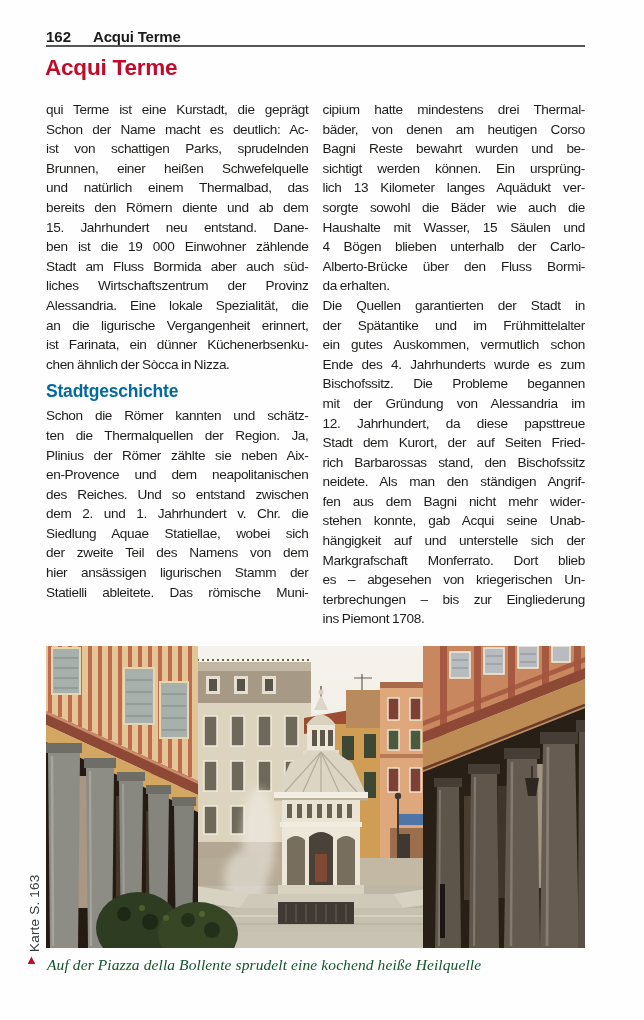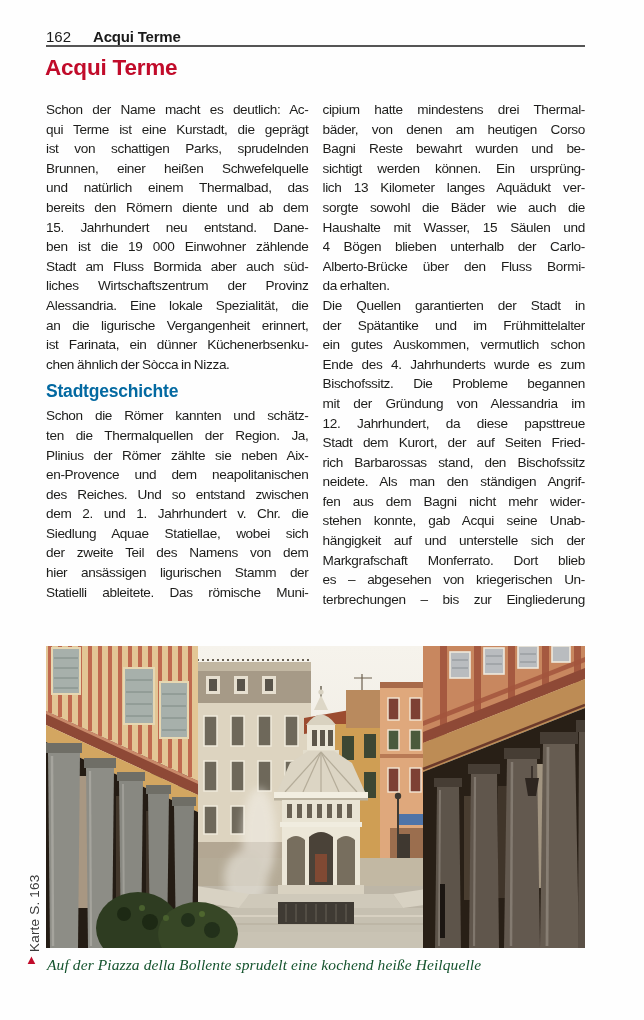--- a/index.html
+++ b/index.html
@@ -1,20 +1,20 @@
 <!DOCTYPE html>
 <html><head>
 <meta charset="utf-8">
 <style>
   html,body{margin:0;padding:0;}
   body{width:644px;height:1020px;background:#ffffff;font-family:"Liberation Sans",sans-serif;}
   .page{position:relative;width:644px;height:1020px;background:#fefefe;overflow:hidden;}
 
   .running-head{position:absolute;left:46px;top:28px;width:539px;font-size:15px;color:#1a1a1a;}
-  .running-head .pagenum{font-weight:400;letter-spacing:0;}
+  .running-head .pagenum{font-weight:700;letter-spacing:0;}
   .running-head .sect{font-weight:700;margin-left:22px;letter-spacing:-0.2px;}
   .head-rule{position:absolute;left:46px;top:45px;width:539px;height:1.6px;background:#555;}
 
   .article-title{position:absolute;left:45px;top:55px;font-size:22.5px;font-weight:700;color:#c10b2a;letter-spacing:-0.2px;}
 
   .cols{position:absolute;left:46px;top:100px;width:539px;display:flex;gap:14px;}
   .col{width:262.5px;}
   .pline{font-size:13.6px;line-height:19.6px;height:19.6px;overflow:hidden;color:#1d1d1b;
          text-align:justify;text-align-last:justify;letter-spacing:-0.35px;word-spacing:-0.5px;}
   .pline.pend{text-align-last:left;}
@@ -37,22 +37,22 @@
 
   <div class="running-head">
     <span class="pagenum">162</span><span class="sect">Acqui Terme</span>
   </div>
   <div class="head-rule"></div>
 
   <div class="article-title">Acqui Terme</div>
 
   <div class="cols">
     <div class="col">
+        <div class="pline">qui Terme ist eine Kurstadt, die geprägt</div>
         <div class="pline">Schon der Name macht es deutlich: Ac-</div>
-        <div class="pline">qui Terme ist eine Kurstadt, die geprägt</div>
         <div class="pline">ist von schattigen Parks, sprudelnden</div>
         <div class="pline">Brunnen, einer heißen Schwefelquelle</div>
         <div class="pline">und natürlich einem Thermalbad, das</div>
         <div class="pline">bereits den Römern diente und ab dem</div>
         <div class="pline">15. Jahrhundert neu entstand. Dane-</div>
         <div class="pline">ben ist die 19 000 Einwohner zählende</div>
         <div class="pline">Stadt am Fluss Bormida aber auch süd-</div>
         <div class="pline">liches Wirtschaftszentrum der Provinz</div>
         <div class="pline">Alessandria. Eine lokale Spezialität, die</div>
         <div class="pline">an die ligurische Vergangenheit erinnert,</div>
@@ -90,20 +90,21 @@
         <div class="pline">12. Jahrhundert, da diese papsttreue</div>
         <div class="pline">Stadt dem Kurort, der auf Seiten Fried-</div>
         <div class="pline">rich Barbarossas stand, den Bischofssitz</div>
         <div class="pline">neidete. Als man den ständigen Angrif-</div>
         <div class="pline">fen aus dem Bagni nicht mehr wider-</div>
         <div class="pline">stehen konnte, gab Acqui seine Unab-</div>
         <div class="pline">hängigkeit auf und unterstelle sich der</div>
         <div class="pline">Markgrafschaft Monferrato. Dort blieb</div>
         <div class="pline">es – abgesehen von kriegerischen Un-</div>
         <div class="pline">terbrechungen – bis zur Eingliederung</div>
+        <div class="pline pend">ins Piemont 1708.</div>
       </div>
   </div>
 
   <div class="photo">
     <svg viewBox="0 0 539 302" preserveAspectRatio="none">
       <defs>
         <linearGradient id="sky" x1="0" y1="0" x2="0" y2="1">
           <stop offset="0" stop-color="#f6f3ec"></stop>
             <stop offset="1" stop-color="#e9e4da"></stop>
         </linearGradient>

